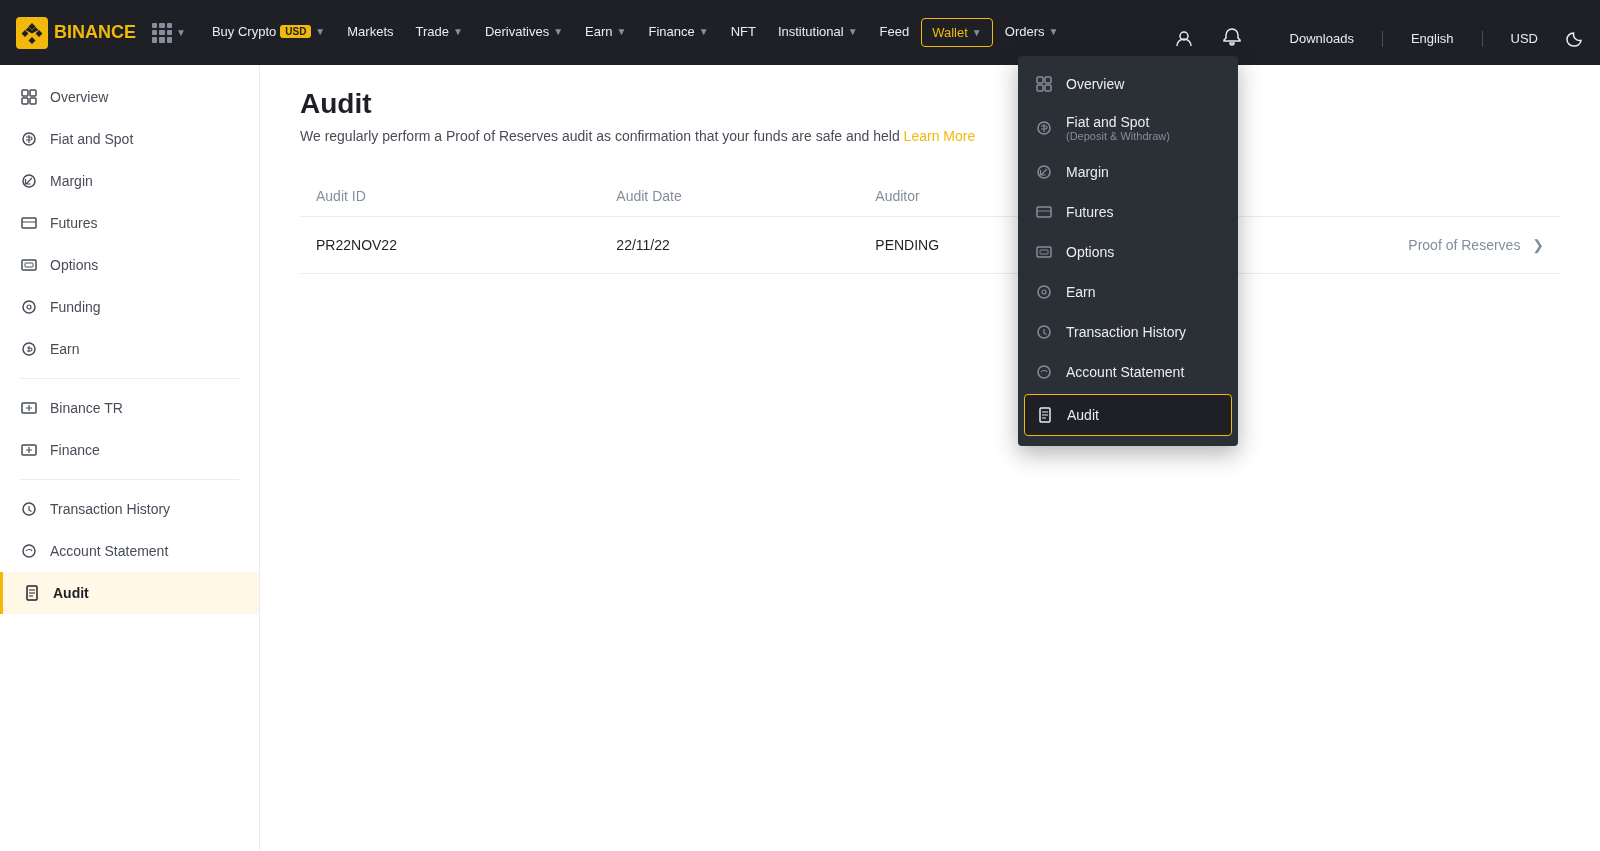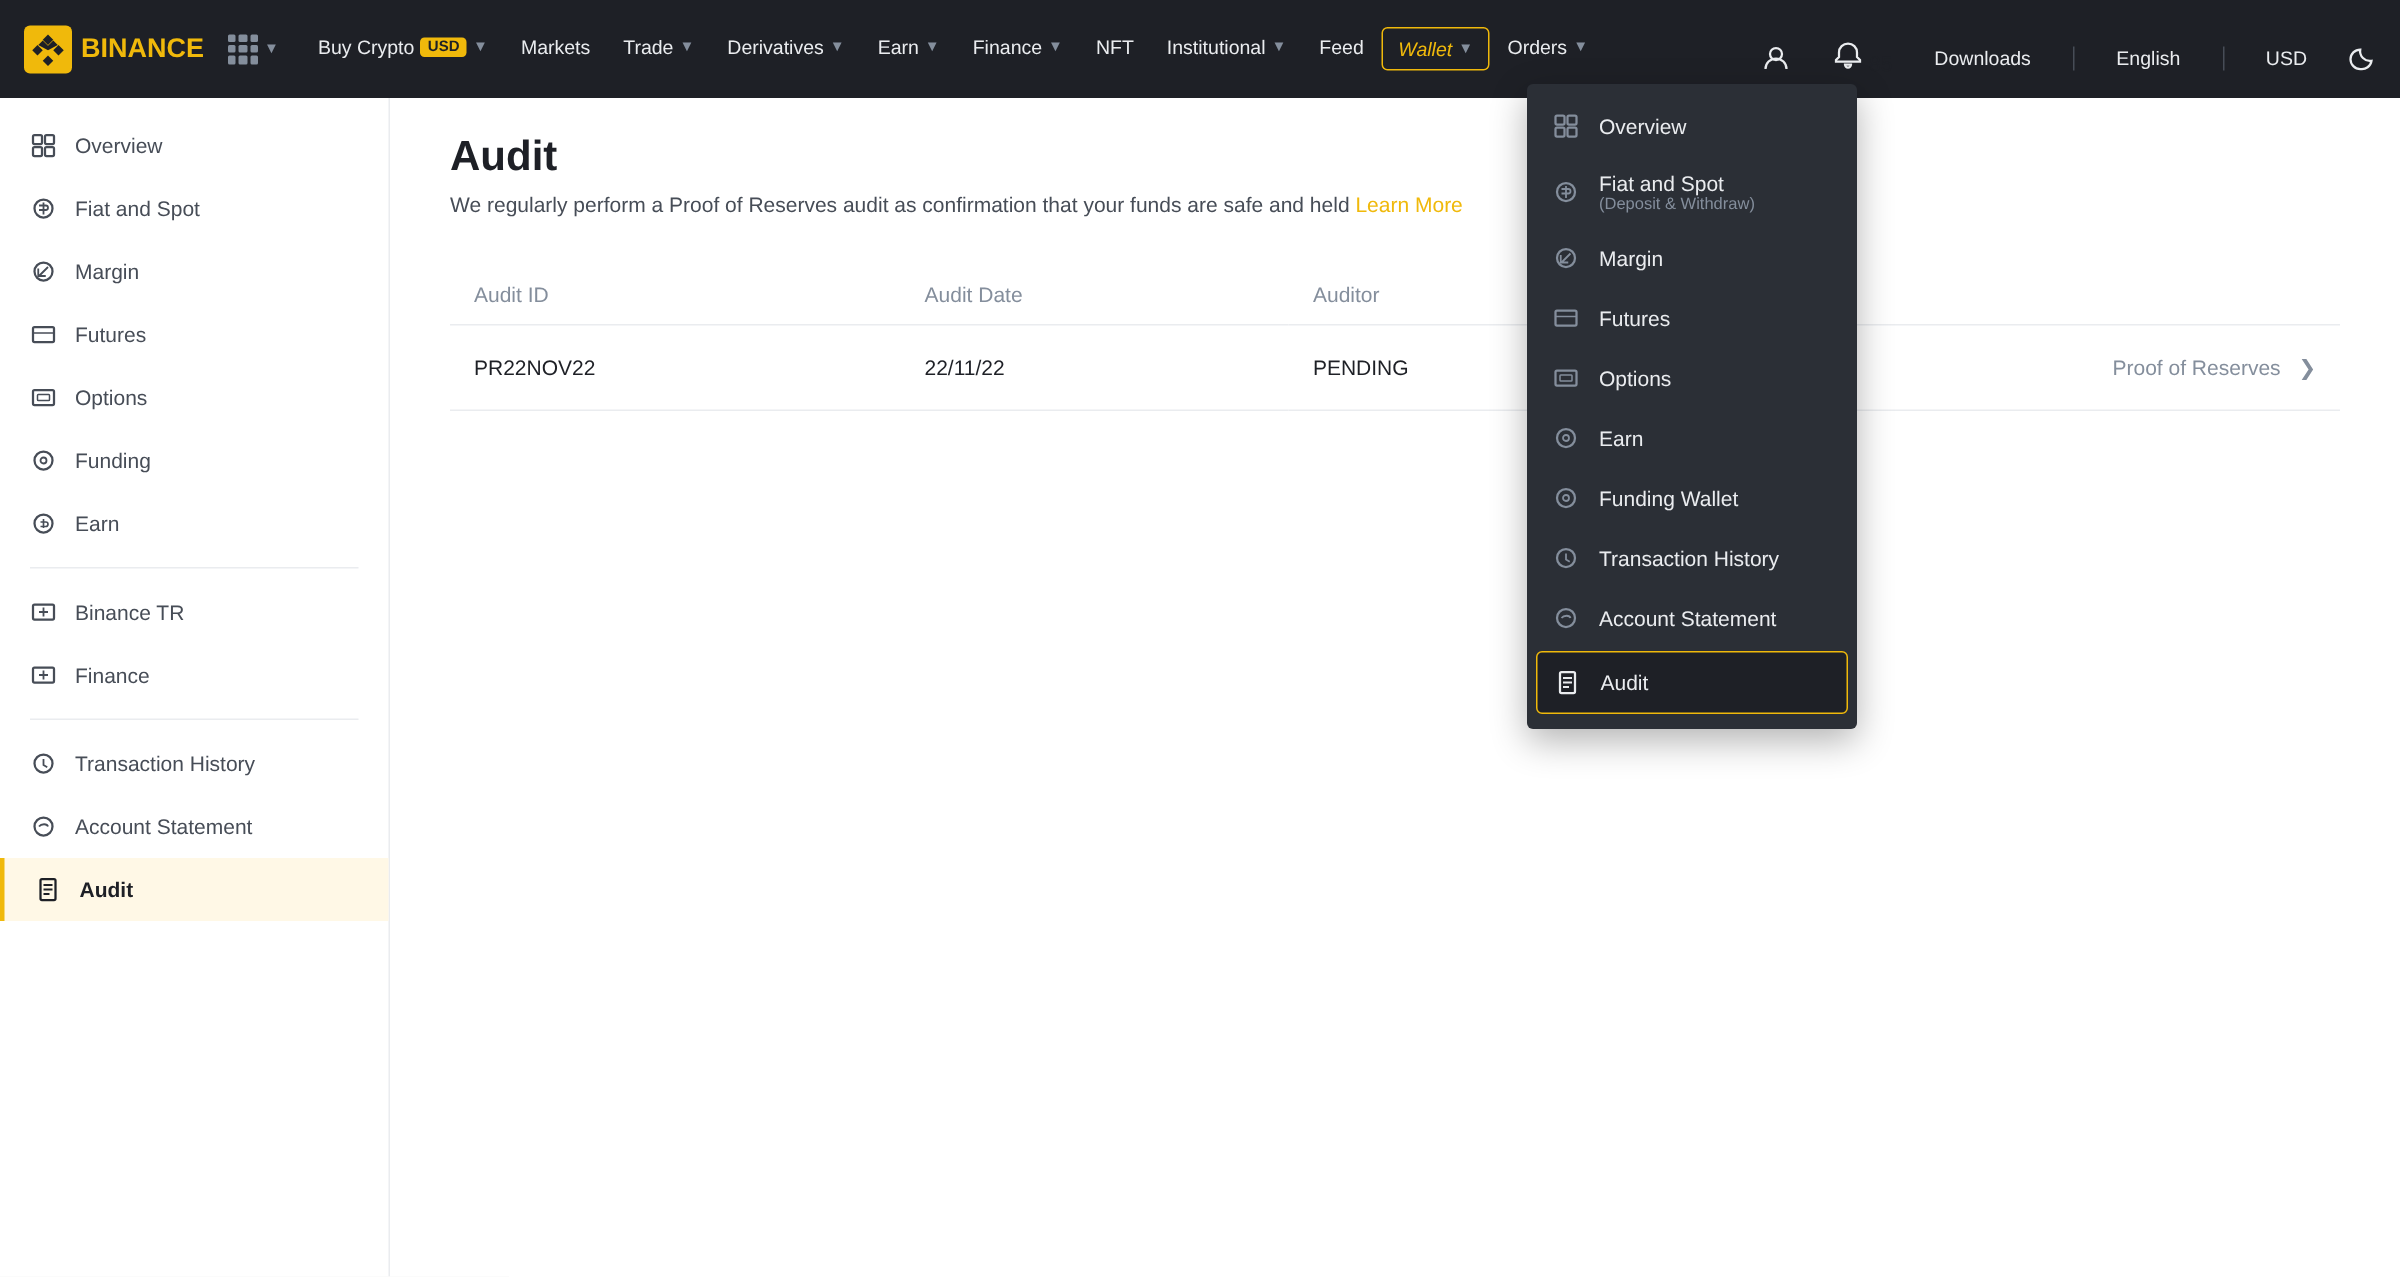--- a/index.html
+++ b/index.html
@@ -31,21 +31,21 @@
     .nav-items { display: flex; align-items: flex-start; flex: 1; gap: 2px; }
     .nav-item {
       color: #eaecef;
       padding: 6px 10px;
       cursor: pointer;
       font-size: 13px;
       display: flex; align-items: center; gap: 4px;
       white-space: nowrap;
       border-radius: 4px;
     }
-    .nav-item.active { color: #f0b90b; border: 1.5px solid #f0b90b; font-style: italic; }
+    .nav-item.active { color: #f0b90b; border: 1.5px solid #f0b90b; }
     .nav-item .badge {
       background: #f0b90b; color: #1e2026;
       font-size: 10px; font-weight: 700;
       padding: 1px 5px; border-radius: 3px;
     }
     .nav-item .chevron { color: #848e9c; font-size: 10px; }
     .nav-right { display: flex; align-items: center; gap: 28px; margin-top: 12px; }
     .nav-right-item { color: #eaecef; cursor: pointer; font-size: 13px; display: flex; align-items: center; gap: 4px; }
     .notif-wrap { position: relative; }
     .divider-v { width: 1px; height: 16px; background: #474d57; }
@@ -435,29 +435,20 @@
   <div class="dropdown-item">
     <div class="dropdown-icon">
       <svg width="16" height="16" viewBox="0 0 16 16">
           <circle cx="8" cy="8" r="6" fill="none" stroke="#848e9c" stroke-width="1.5"></circle>
           <circle cx="8" cy="8" r="2" fill="none" stroke="#848e9c" stroke-width="1.2"></circle>
         </svg>
     </div>
     <span>Earn</span>
   </div>
 
-  <div class="dropdown-item">
-    <div class="dropdown-icon">
-      <svg width="16" height="16" viewBox="0 0 16 16">
-          <circle cx="8" cy="8" r="6" fill="none" stroke="#848e9c" stroke-width="1.5"></circle>
-          <circle cx="8" cy="8" r="2" fill="none" stroke="#848e9c" stroke-width="1.2"></circle>
-        </svg>
-    </div>
-    <span>Funding Wallet</span>
-  </div>
 
   <div class="dropdown-item">
     <div class="dropdown-icon">
       <svg width="16" height="16" viewBox="0 0 16 16">
           <circle cx="8" cy="8" r="6" fill="none" stroke="#848e9c" stroke-width="1.5"></circle>
           <path d="M8 5v4l2.5 1.5" fill="none" stroke="#848e9c" stroke-width="1.2"></path>
         </svg>
     </div>
     <span>Transaction History</span>
   </div>

